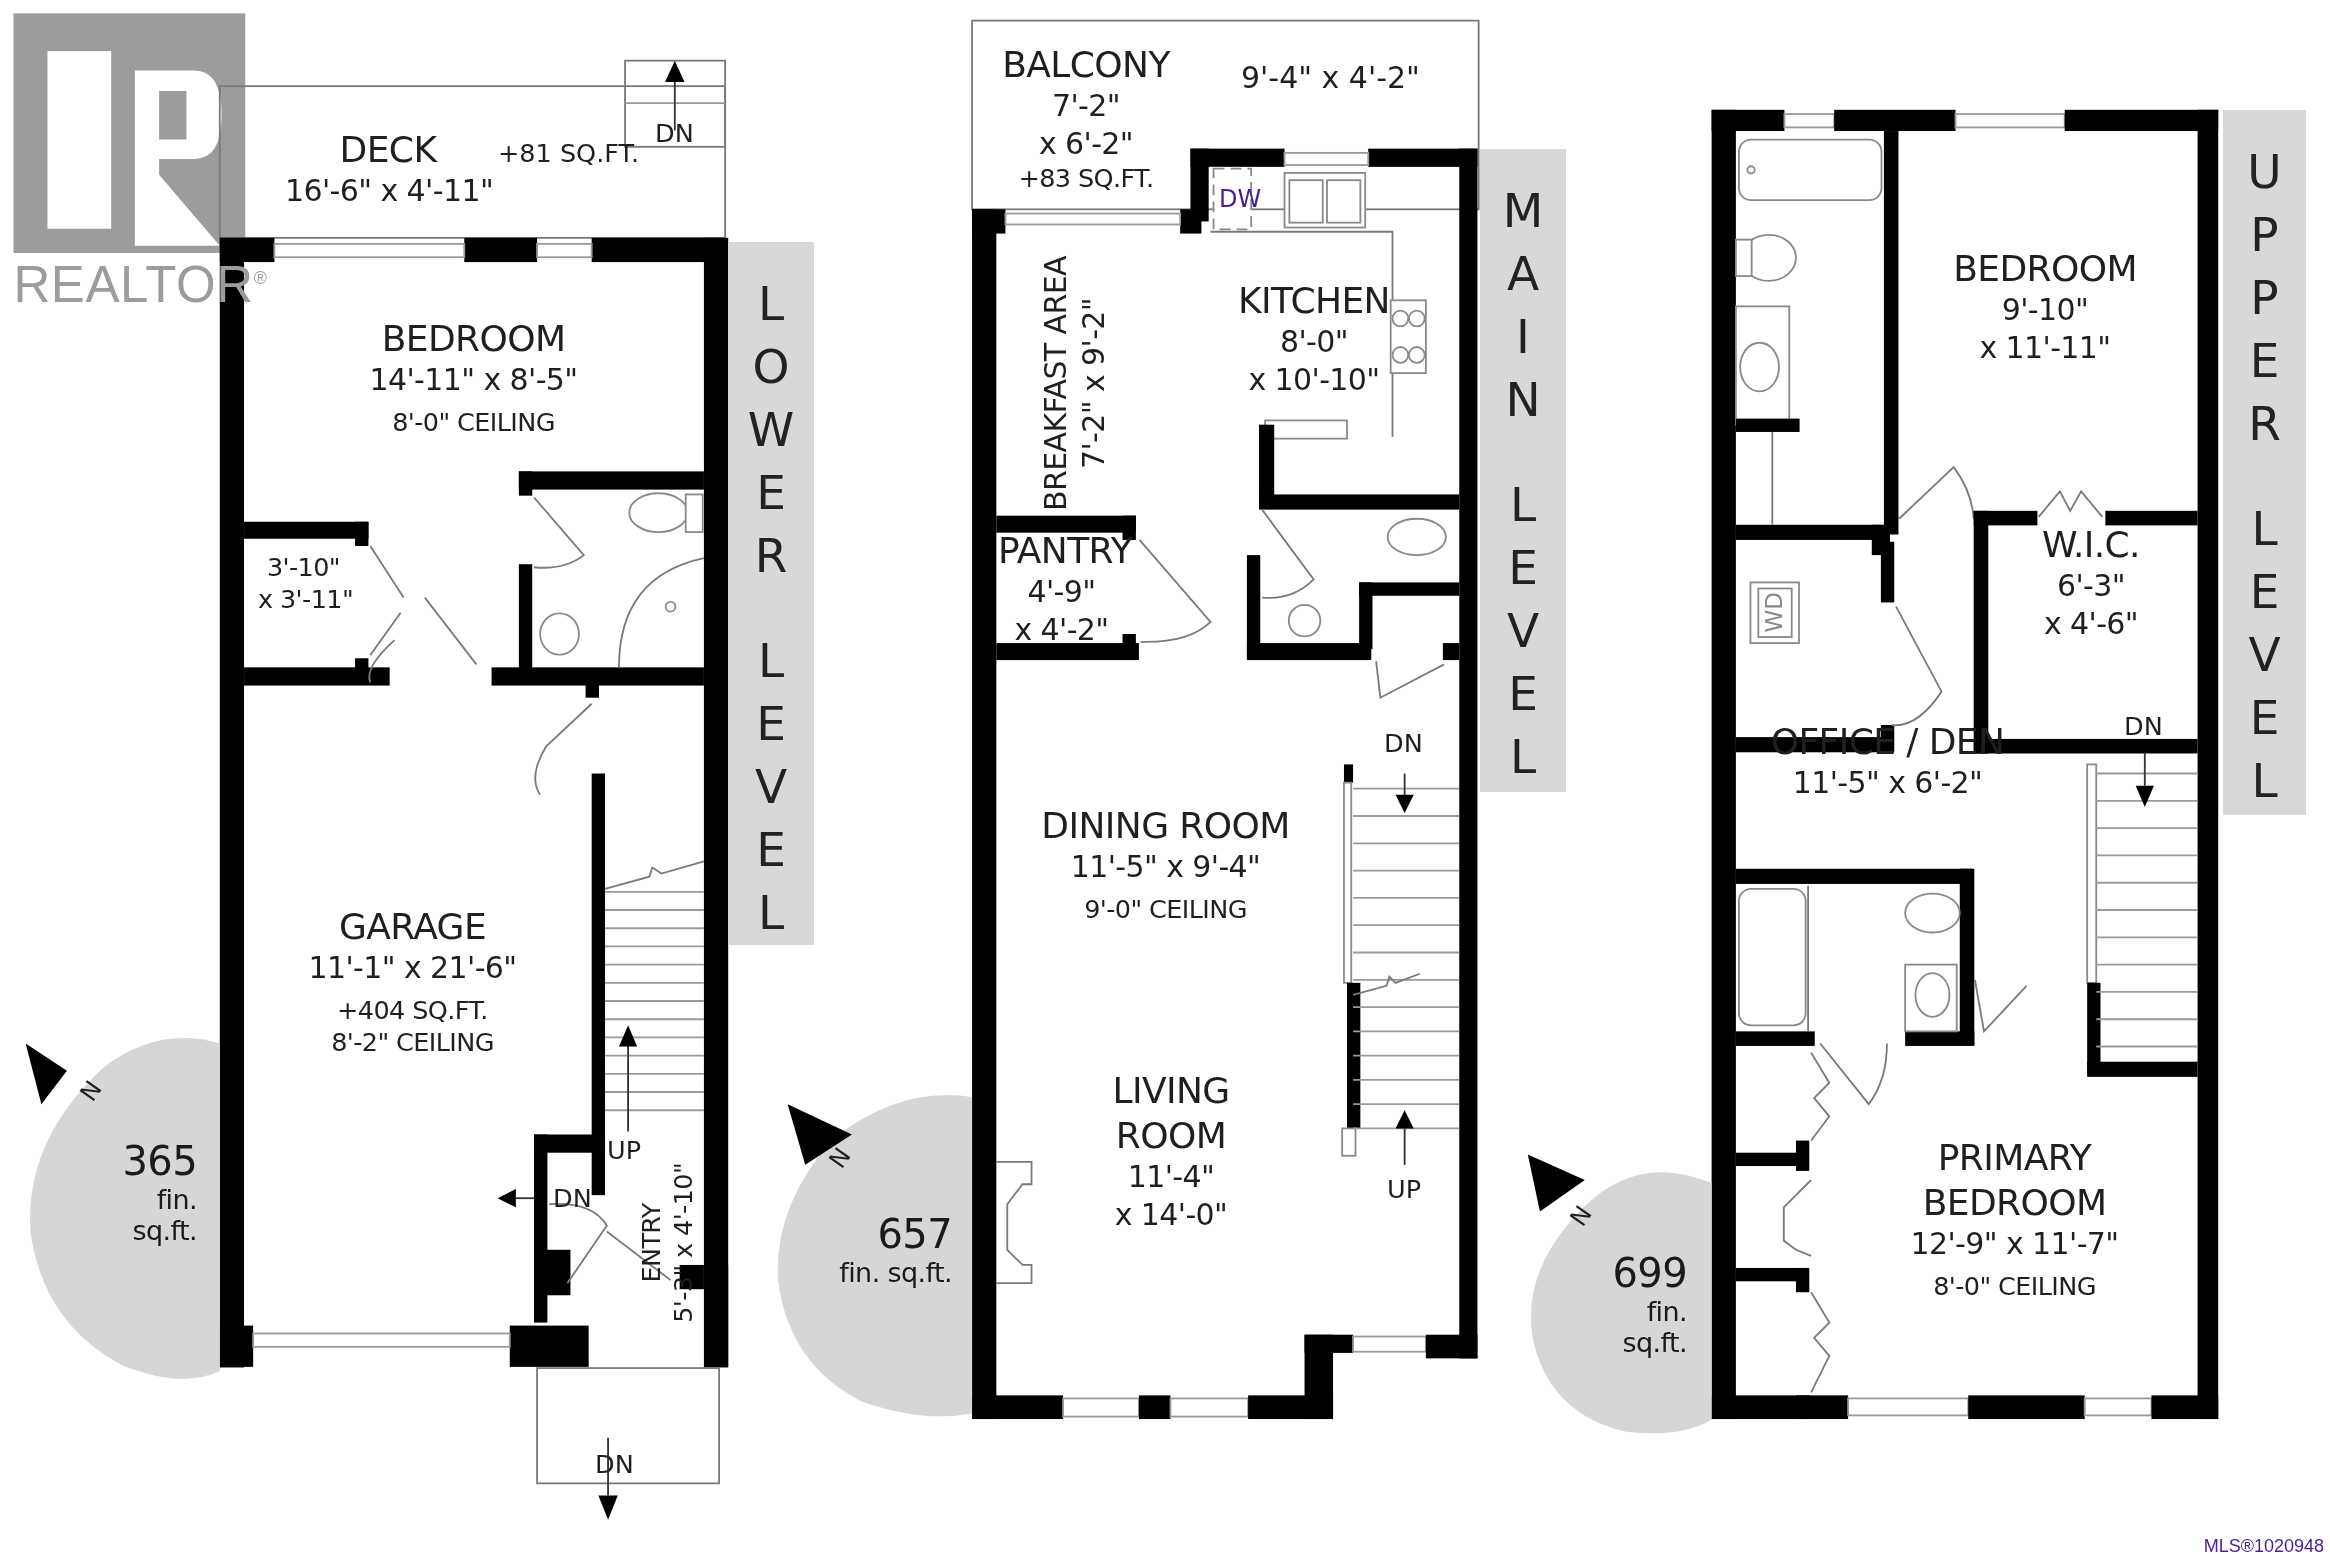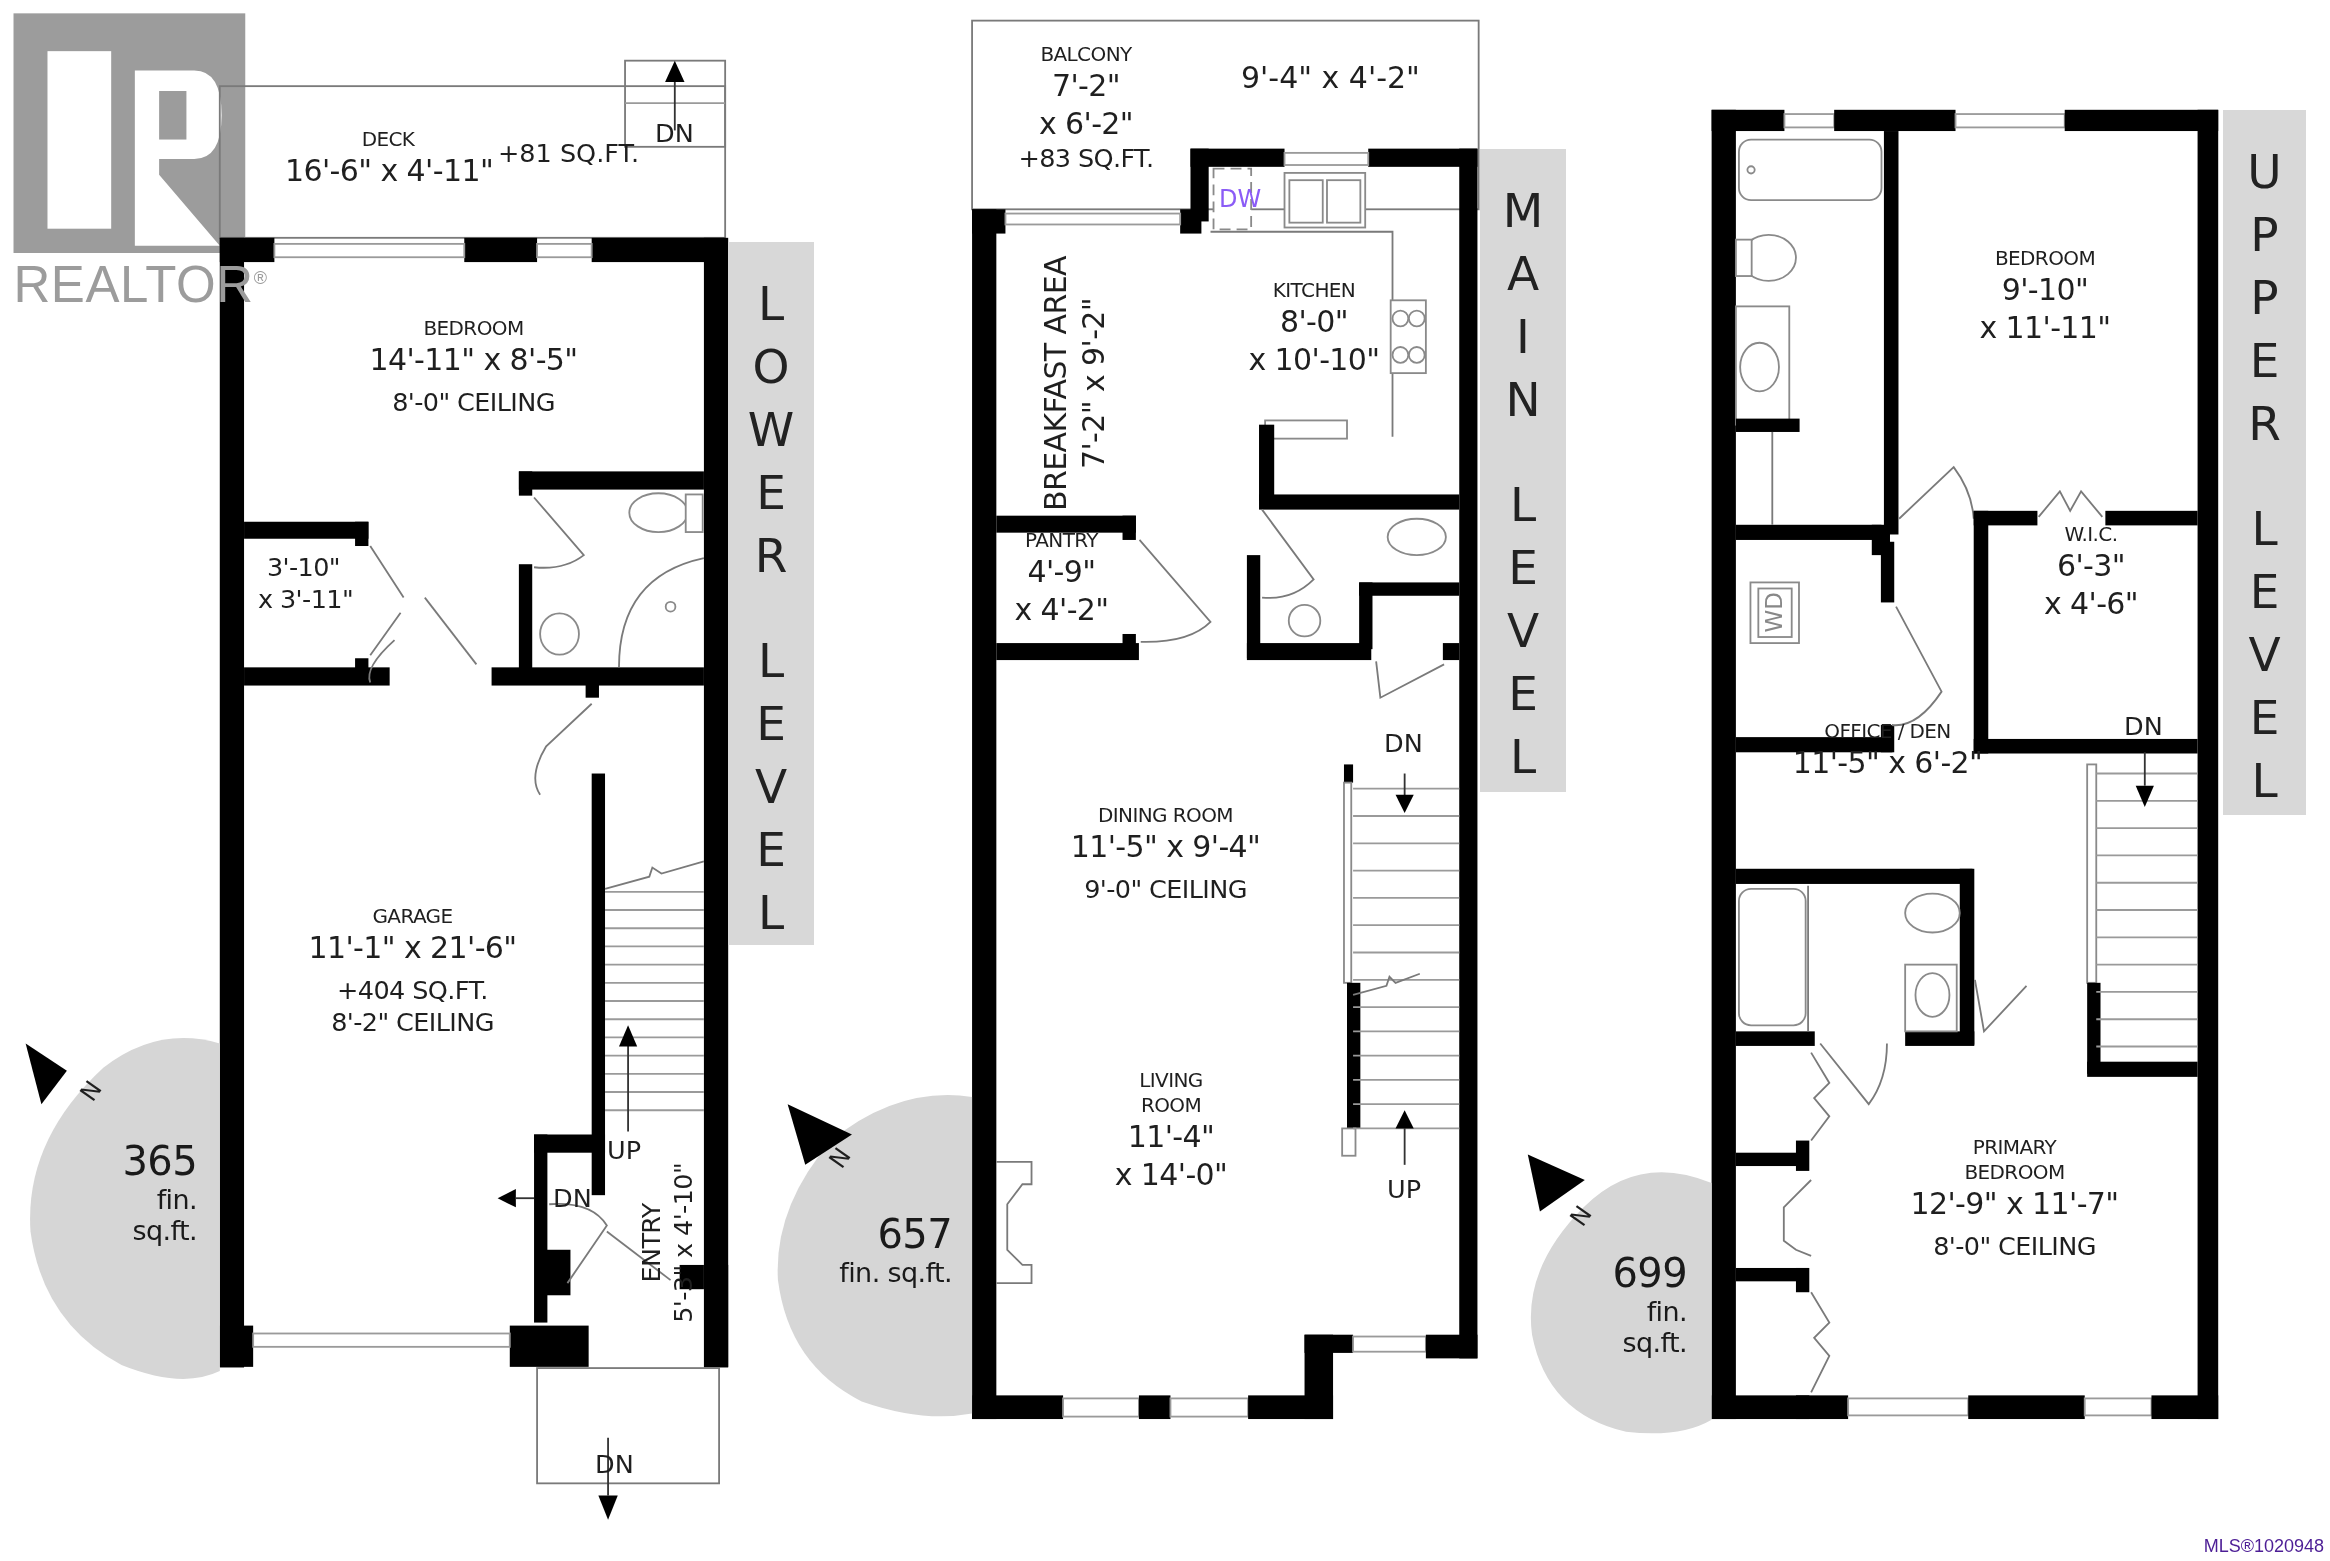--- a/index.html
+++ b/index.html
@@ -6,21 +6,21 @@
   body { width: 2330px; height: 1561px; position: relative; overflow: hidden;
          font-family: "DejaVu Sans", "Liberation Sans", sans-serif; color: #1a1a1a; }
   svg.plan { position: absolute; left: 0; top: 0; width: 2330px; height: 1561px; }
   .wall { fill: #000; }
   .thin { fill: none; stroke: #7a7a7a; stroke-width: 3; }
   .fix { fill: #fff; stroke: #8a8a8a; stroke-width: 3; }
   .stair { stroke: #9a9a9a; stroke-width: 3; }
   .win { fill: #fff; stroke: #9a9a9a; stroke-width: 3; }
   .lbl { position: absolute; text-align: center; line-height: 1.25; white-space: nowrap;
          font-family: "DejaVu Sans", "Liberation Sans", sans-serif; color: #1f1f1f; }
-  .lbl .t { display: block; font-size: 20px; letter-spacing: -0.6px; }
+  .lbl .t { display: block; font-size: 36px; letter-spacing: -0.6px; }
   .lbl .d { display: block; font-size: 30px; letter-spacing: -0.6px; }
   .lbl .s { display: block; font-size: 25.5px; letter-spacing: -0.6px; margin-top: 8.5px; }
   .level-panel { position: absolute; background: #d8d8d8; display: flex; flex-direction: column;
                  align-items: center; justify-content: flex-start; padding-top: 30px; box-sizing: border-box; }
   .level-panel span { display: block; font-size: 47px; line-height: 63px; color: #222;
                       font-family: "DejaVu Sans", "Liberation Sans", sans-serif; }
   .level-panel .gap { height: 42px; }
   .sqft { position: absolute; text-align: right; color: #1a1a1a; }
   .sqft .n { display: block; font-size: 40px; letter-spacing: -0.6px; }
   .sqft .u { display: block; font-size: 27px; letter-spacing: -0.6px; }
@@ -411,21 +411,21 @@
   <span class="t">BALCONY</span>
   <span class="d">7'-2"</span>
   <span class="d">x 6'-2"</span>
   <span class="s" style="margin-top:1.2px">+83 SQ.FT.</span>
 </div>
 <div class="lbl" style="left:1241px; top:59px; font-size:30px;">9'-4" x 4'-2"</div>
 <div class="lbl rot" style="left:932px; top:346px; width:285px; transform:rotate(-90deg);">
   <span class="d">BREAKFAST AREA</span>
   <span class="d">7'-2" x 9'-2"</span>
 </div>
-<div class="lbl" style="left:1219px; top:184px; font-size:24px; color:#8b5cf6;">DW</div>
+<div class="lbl" style="left:1219px; top:184px; font-size:24px; color:#4c1d95;">DW</div>
 <div class="lbl" style="left:1232px; top:265px; width:164px;margin-top:13px;">
   <span class="t">KITCHEN</span>
   <span class="d">8'-0"</span>
   <span class="d">x 10'-10"</span>
 </div>
 <div class="lbl" style="left:998px; top:528px; width:127px;">
   <span class="t">PANTRY</span>
   <span class="d">4'-9"</span>
   <span class="d">x 4'-2"</span>
 </div>

